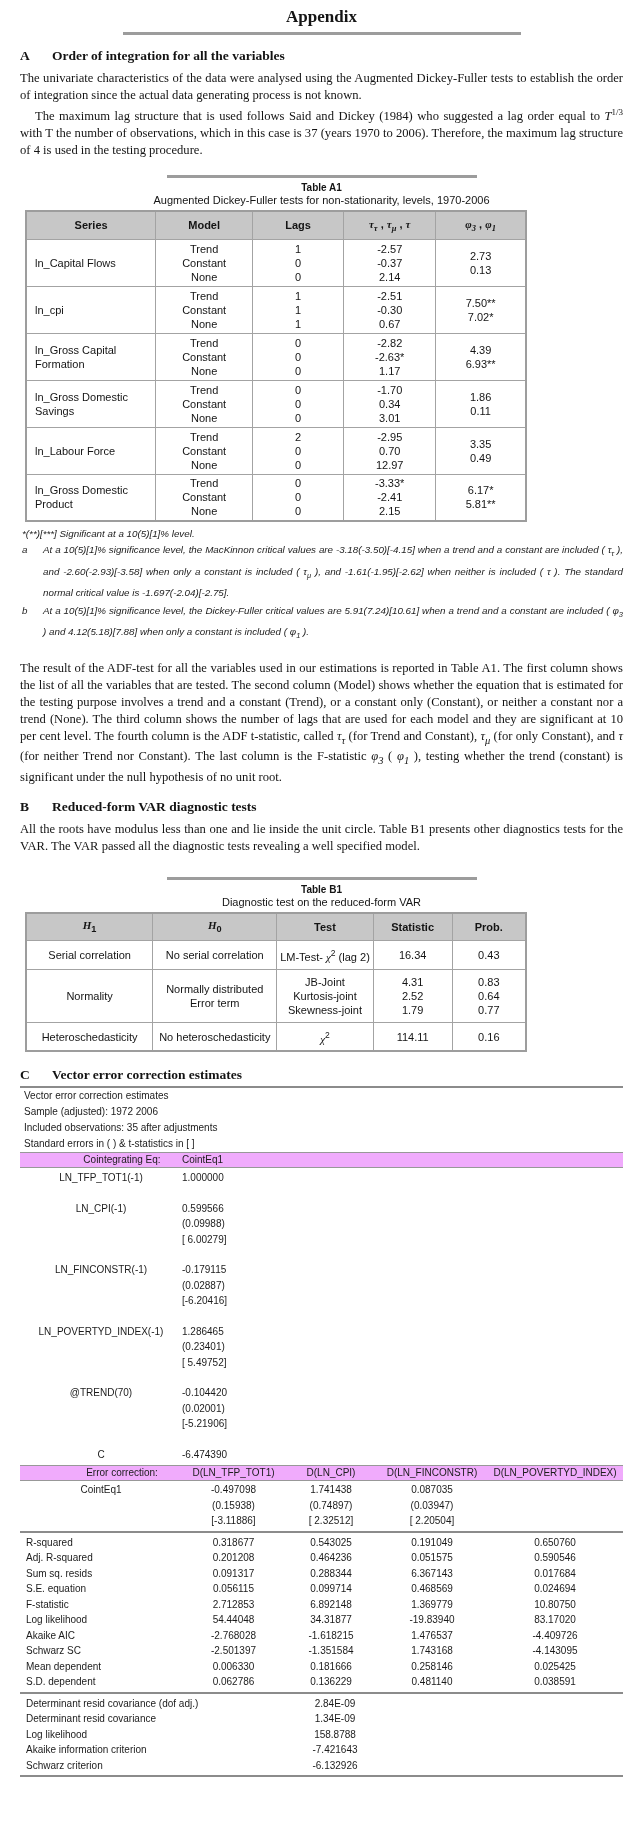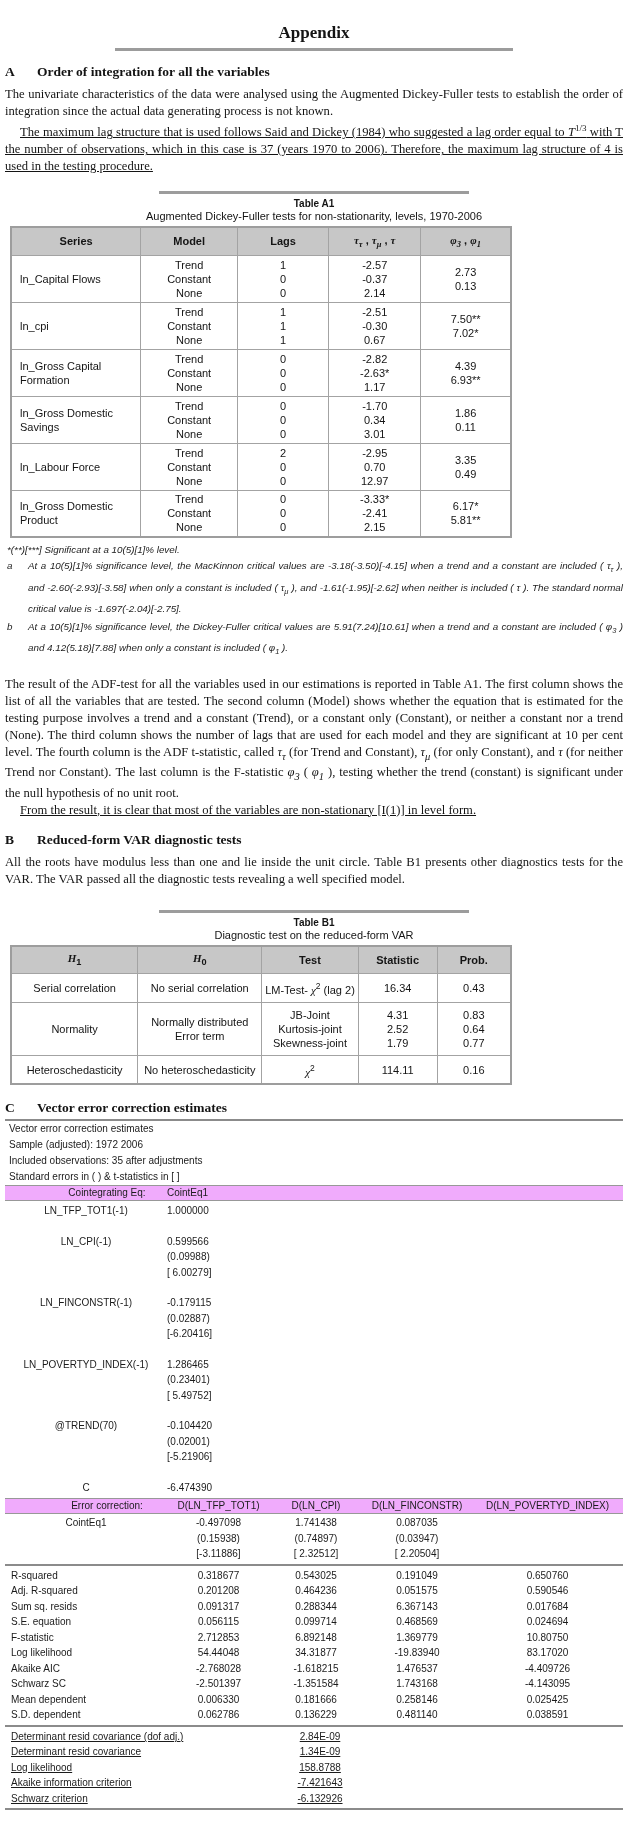--- a/index.html
+++ b/index.html
@@ -1,33 +1,33 @@
 <!DOCTYPE html>
 <html><head>
 <meta charset="utf-8">
 <style>
   * { box-sizing: border-box; margin: 0; padding: 0; }
   html,body { background:#ffffff; }
   body {
     width: 631px; height: 1845px; overflow: hidden;
     font-family: "Liberation Serif", serif; color: #141414;
   }
-  .doc { padding: 7px 8px 0 5px; margin-top: 16px; }
+  .doc { padding: 7px 8px 0 20px; }
 
   
   .page-title { font-size: 17px; font-weight: bold; text-align: center; margin-bottom: 5px; }
   .rule { background: #9c9c9c; height: 3px; margin: 0 auto; }
   .rule-title { width: 398px; }
   .rule-table { width: 310px; margin-top: 16px; }
   .sec-head { display: flex; font-size: 13.5px; font-weight: bold; margin: 13px 0 6px 0; }
   .sec-head .letter { width: 32px; flex: none; }
 
   
   p.body { font-size: 12.6px; line-height: 17px; text-align: justify; }
-  p.indent { text-indent: 15px; text-decoration: underline; }
+  p.indent { text-indent: 15px; }
   p.body sup { font-size: 9px; }
 
   
   .tcap { font-family: "Liberation Sans", sans-serif; text-align: center; margin-top: 4px; }
   .tcap .t { font-size: 10px; font-weight: bold; }
   .tcap .s { font-size: 11px; margin: 1px 0 4px 0; }
 
   
   table.dt { border-collapse: collapse; font-family: "Liberation Sans", sans-serif;
              font-size: 11px; margin-left: 5px; width: 502px; border: 2px solid #9d9d9d; }
@@ -51,21 +51,21 @@
   .fns sub { font-size: 7.5px; }
 
   
   .vec { font-family: "Liberation Sans", sans-serif; font-size: 10px; color:#1b1b1b; margin-top: 3px; }
   .vec-rule { height: 2px; background: #8b8b8b; }
   .vec-info div { height: 16px; line-height: 16px; padding-left: 4px; }
   .bar { background: #f0abfc; border-top: 1px solid #989898; border-bottom: 1px solid #989898;
          height: 16px; line-height: 14px; }
   .grid-co { display: grid; grid-template-columns: 162px 1fr; }
   .grid-ec { display: grid; grid-template-columns: 162px 103px 92px 110px 1fr; }
-  .grid-bot { display: grid; grid-template-columns: 268px 94px 1fr; text-decoration: underline; }
+  .grid-bot { display: grid; grid-template-columns: 268px 94px 1fr; }
   .lab-c { text-align: center; padding-left: 42px; }
   .cell-c { text-align: center; }
   .co-rows { padding-top: 2px; }
   .co-row { display: grid; grid-template-columns: 162px 1fr; margin-bottom: 15px; line-height: 15.5px; }
   .co-row:last-child { margin-bottom: 3px; }
   .co-row .lab { text-align: center; }
   .ec-vals { line-height: 15.5px; padding: 1px 0 2px 0; }
   .sum-row, .bot-row { line-height: 15.5px; height: 15.5px; }
   .sum-row .lab, .bot-row .lab { text-align: left; padding-left: 6px; }
   .sum { padding: 2px 0; }
@@ -212,21 +212,20 @@
       <span class="mk">a</span>
       <span class="tx">At a 10(5)[1]% significance level, the MacKinnon critical values are -3.18(-3.50)[-4.15] when a trend and a constant are included ( <i>τ<sub>τ</sub></i> ), and -2.60(-2.93)[-3.58] when only a constant is included ( <i>τ<sub>μ</sub></i> ), and -1.61(-1.95)[-2.62] when neither is included ( <i>τ</i> ). The standard normal critical value is -1.697(-2.04)[-2.75].</span>
     </div>
     <div class="fn">
       <span class="mk">b</span>
       <span class="tx">At a 10(5)[1]% significance level, the Dickey-Fuller critical values are 5.91(7.24)[10.61] when a trend and a constant are included ( <i>φ<sub>3</sub></i> ) and 4.12(5.18)[7.88] when only a constant is included ( <i>φ<sub>1</sub></i> ).</span>
     </div>
   </div>
 
   <p class="body" style="margin-top:15px">The result of the ADF-test for all the variables used in our estimations is reported in Table A1. The first column shows the list of all the variables that are tested. The second column (Model) shows whether the equation that is estimated for the testing purpose involves a trend and a constant (Trend), or a constant only (Constant), or neither a constant nor a trend (None). The third column shows the number of lags that are used for each model and they are significant at 10 per cent level. The fourth column is the ADF t-statistic, called <i>τ<sub>τ</sub></i> (for Trend and Constant), <i>τ<sub>μ</sub></i> (for only Constant), and <i>τ</i> (for neither Trend nor Constant). The last column is the F-statistic <i>φ<sub>3</sub></i> ( <i>φ<sub>1</sub></i> ), testing whether the trend (constant) is significant under the null hypothesis of no unit root.</p>
-  <p class="body indent">From the result, it is clear that most of the variables are non-stationary [I(1)] in level form.</p>
 
   <div class="sec-head">
     <span class="letter">B</span>
     <span>Reduced-form VAR diagnostic tests</span>
   </div>
   <p class="body">All the roots have modulus less than one and lie inside the unit circle. Table B1 presents other diagnostics tests for the VAR. The VAR passed all the diagnostic tests revealing a well specified model.</p>
 
   <div class="rule rule-table" style="margin-top:22px"></div>
   <div class="tcap">
     <div class="t">Table B1</div>

